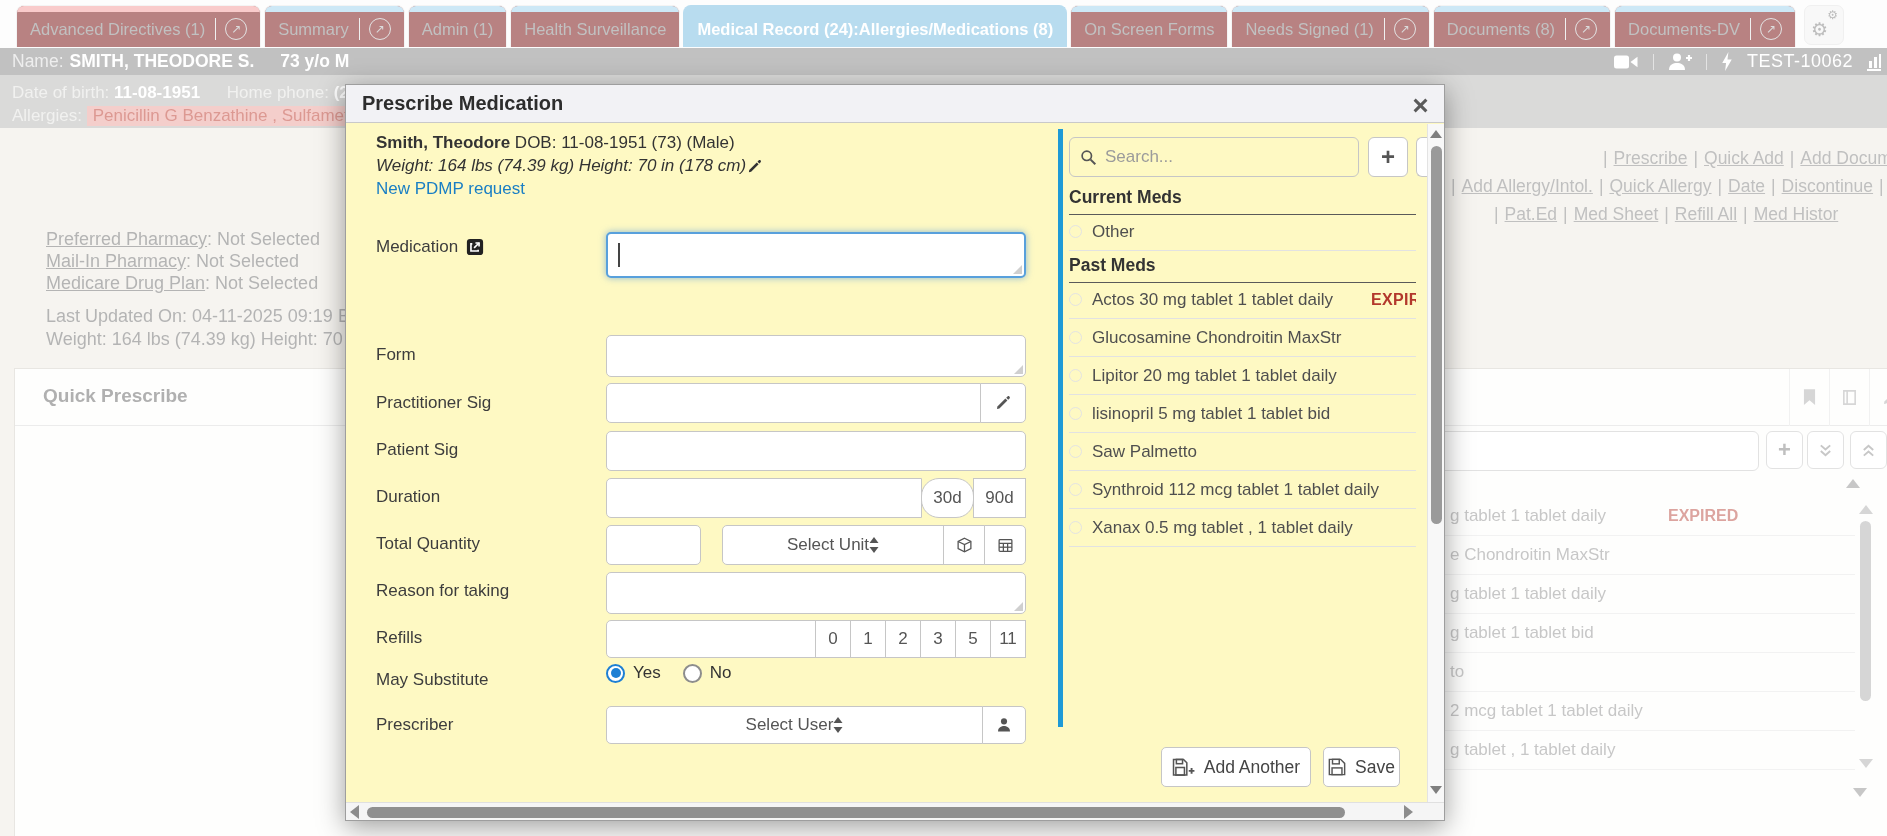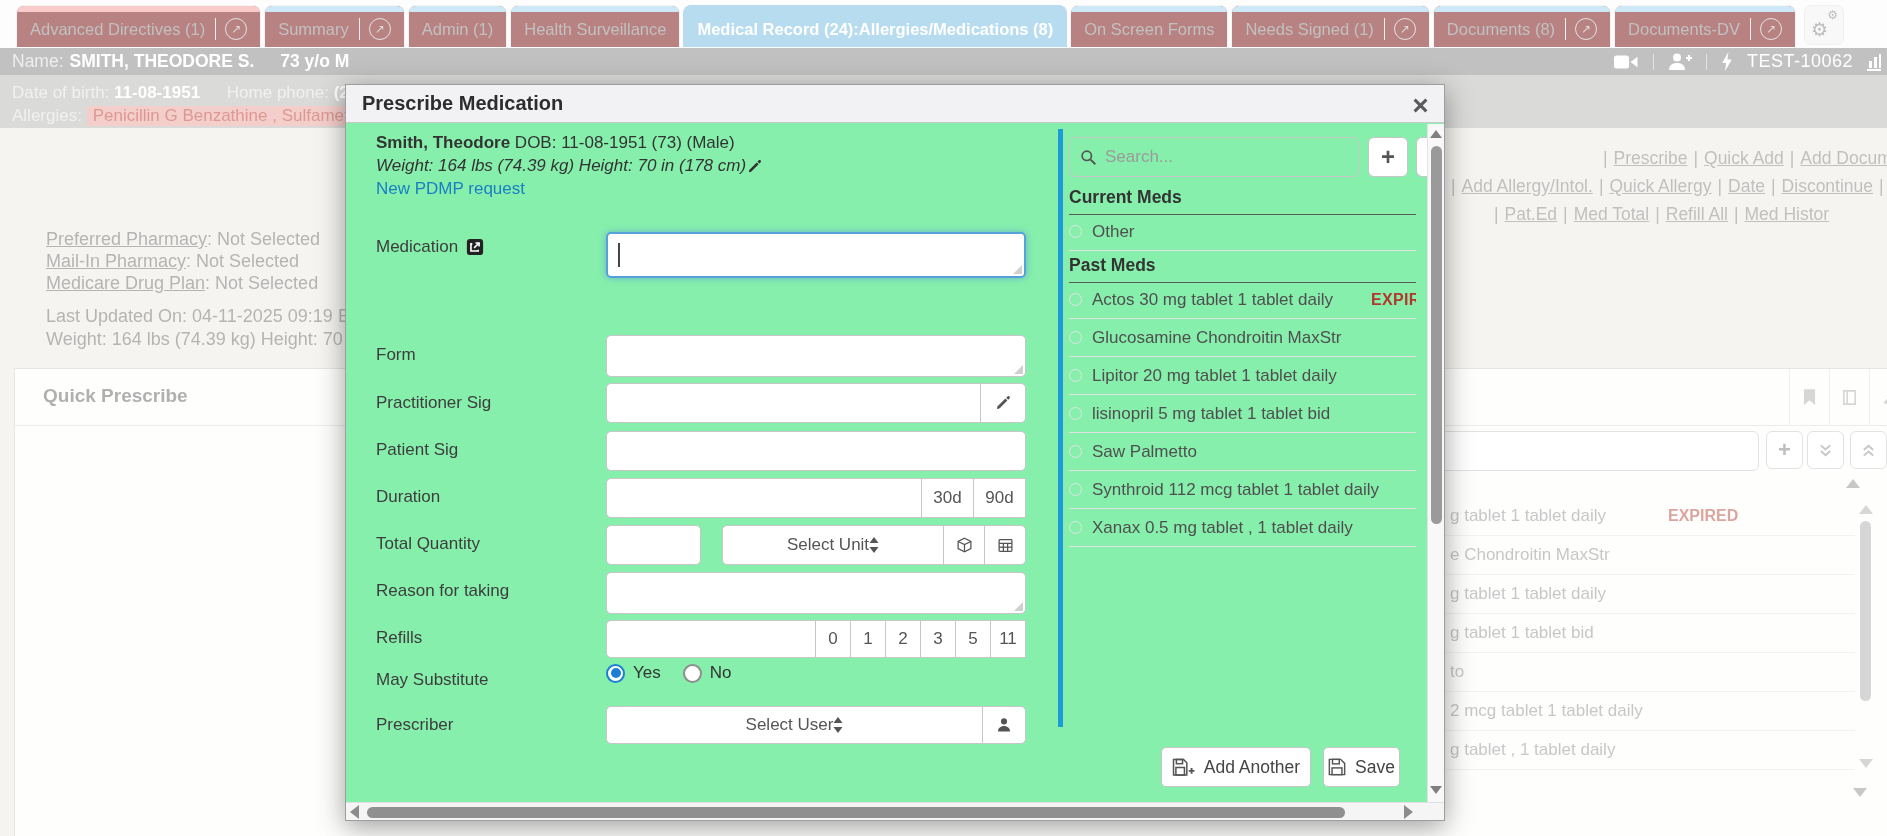--- a/index.html
+++ b/index.html
@@ -54,21 +54,21 @@
   .tri.up { border-left:7px solid transparent; border-right:7px solid transparent; border-bottom:9px solid #9a9a9a; }
   .tri.down { border-left:7px solid transparent; border-right:7px solid transparent; border-top:9px solid #9a9a9a; }
   .tri.left { border-top:7px solid transparent; border-bottom:7px solid transparent; border-right:9px solid #8c8c8c; }
   .tri.right { border-top:7px solid transparent; border-bottom:7px solid transparent; border-left:9px solid #8c8c8c; }
   .bgthumb { position:absolute; width:11px; border-radius:6px; background:#b5b5b5; }
 
   
   .backdrop { position:absolute; inset:0; background:rgba(255,255,255,.45); z-index:40; }
 
   
-  .modal { position:absolute; left:345px; top:84px; width:1100px; height:737px; background:#86efac; border:1px solid #9e9e9e; box-shadow:0 6px 26px rgba(0,0,0,.38); z-index:100; }
+  .modal { position:absolute; left:345px; top:84px; width:1100px; height:737px; background:#fef9c3; border:1px solid #9e9e9e; box-shadow:0 6px 26px rgba(0,0,0,.38); z-index:100; }
   .mtitle { position:absolute; top:0; left:0; right:0; height:38px; background:#f2f2f5; border-bottom:1px solid #c9c9c9; display:flex; align-items:center; padding-left:16px; font-size:20px; font-weight:bold; color:#2d2d2d; }
   .mclose { position:absolute; top:9px; right:13px; width:22px; height:22px; display:flex; align-items:center; justify-content:center; cursor:pointer; }
 
   .minfo { position:absolute; left:30px; font-size:17px; color:#333; white-space:nowrap; }
   .mlink { color:#1a7fc4; text-decoration:none; cursor:pointer; }
 
   .flabel { position:absolute; left:30px; font-size:17px; color:#3d3d3d; white-space:nowrap; }
   .ctrl { position:absolute; background:#fff; border:1px solid #c6c6c6; border-radius:5px; }
   .ta::after { content:""; position:absolute; right:2px; bottom:2px; width:0; height:0; border-bottom:9px solid #cfcfcf; border-left:9px solid transparent; }
   .focused { border:2px solid #58a0dc; box-shadow:0 0 7px rgba(82,150,220,.65); }
@@ -226,21 +226,21 @@
 <style>.bgtext{left:46px;}</style>
 
 <div class="bglinks" style="left:1597px; top:148px;">
   
 <a>Prescribe</a><a>Quick Add</a><a>Add Documen</a></div>
 <div class="bglinks" style="left:1445px; top:176px;">
   
 <a>Add Allergy/Intol.</a><a>Quick Allergy</a><a>Date</a><a>Discontinue</a><a>Flow</a></div>
 <div class="bglinks" style="left:1488px; top:204px;">
   
-<a>Pat.Ed</a><a>Med Total</a><a>Refill All</a><a>Med Histor</a></div>
+<a>Pat.Ed</a><a>Med Sheet</a><a>Refill All</a><a>Med Histor</a></div>
 
 <div class="qpanel">
   <div class="qhead">
     <span class="qtitle">Quick Prescribe</span>
     <span class="qicon" style="left:1774px;">
       <svg width="13" height="17" viewBox="0 0 14 18" fill="#b5b5b5">
           <path d="M1 0 H13 V17 L7 12 L1 17 Z"></path>
         </svg>
     </span>
     <span class="qicon" style="left:1814px;">
@@ -372,21 +372,21 @@
         </svg>
     </div>
   </div>
 
   <div class="ctrl" style="left:260px; top:346px; width:420px; height:40px;"></div>
 
   <div class="grp" style="left:260px; top:393px; width:420px; height:40px;">
     <div class="seg first fill" style="cursor:text;"></div>
     <div style="display:flex; height:100%;">
 
-    <div class="seg" style="width:53px;">30d</div>
+    <div class="seg" style="width:53px;border-radius:18px;">30d</div>
         <div class="seg" style="width:53px;">90d</div>
       </div>
   </div>
 
   <div class="ctrl" style="left:260px; top:440px; width:95px; height:40px;"></div>
   <div class="grp" style="left:376px; top:440px; width:304px; height:40px;">
     <div class="seg first fill selectbox">
       <span>Select Unit</span>
       <svg width="10" height="16" viewBox="0 0 10 16" fill="#555">
           <path d="M5 0 L9.5 6 H0.5 Z"></path>

